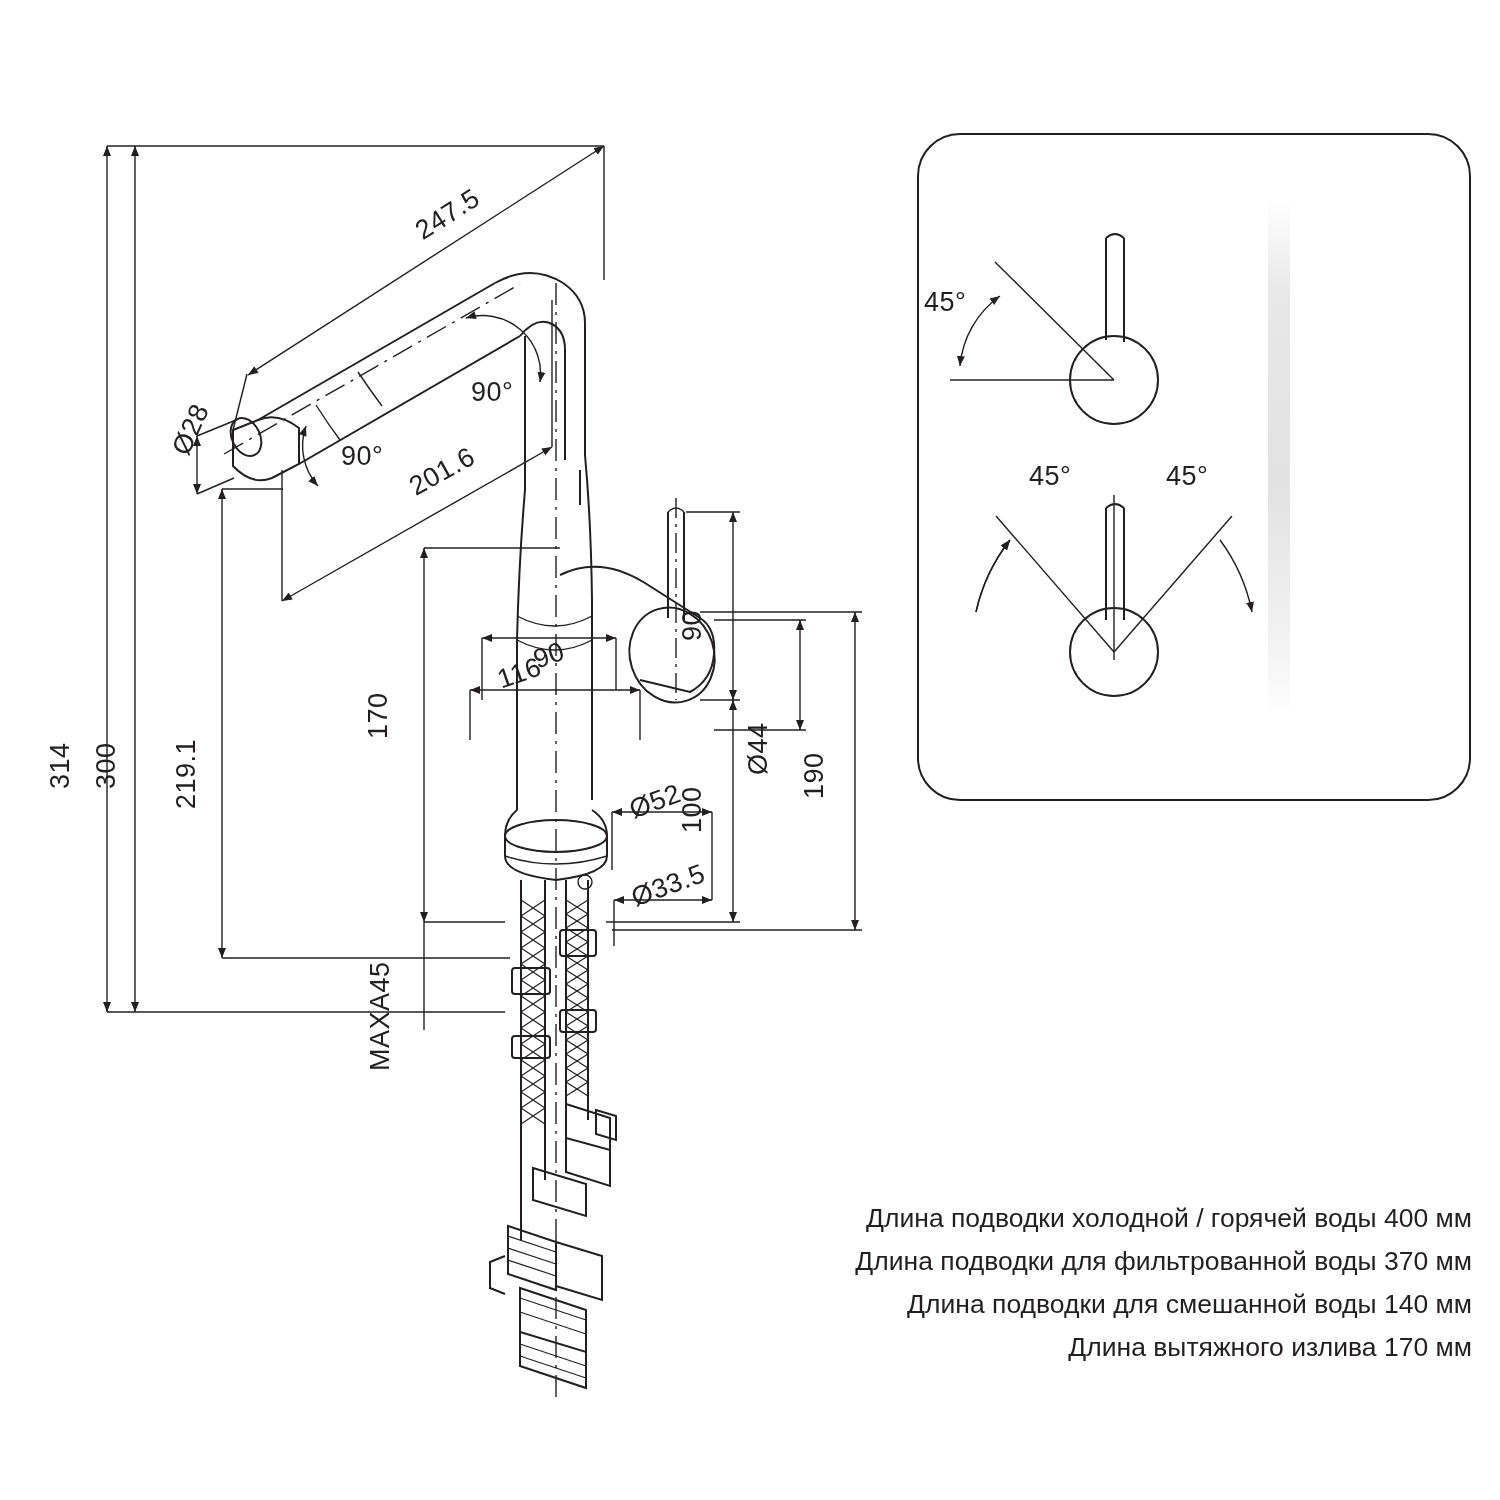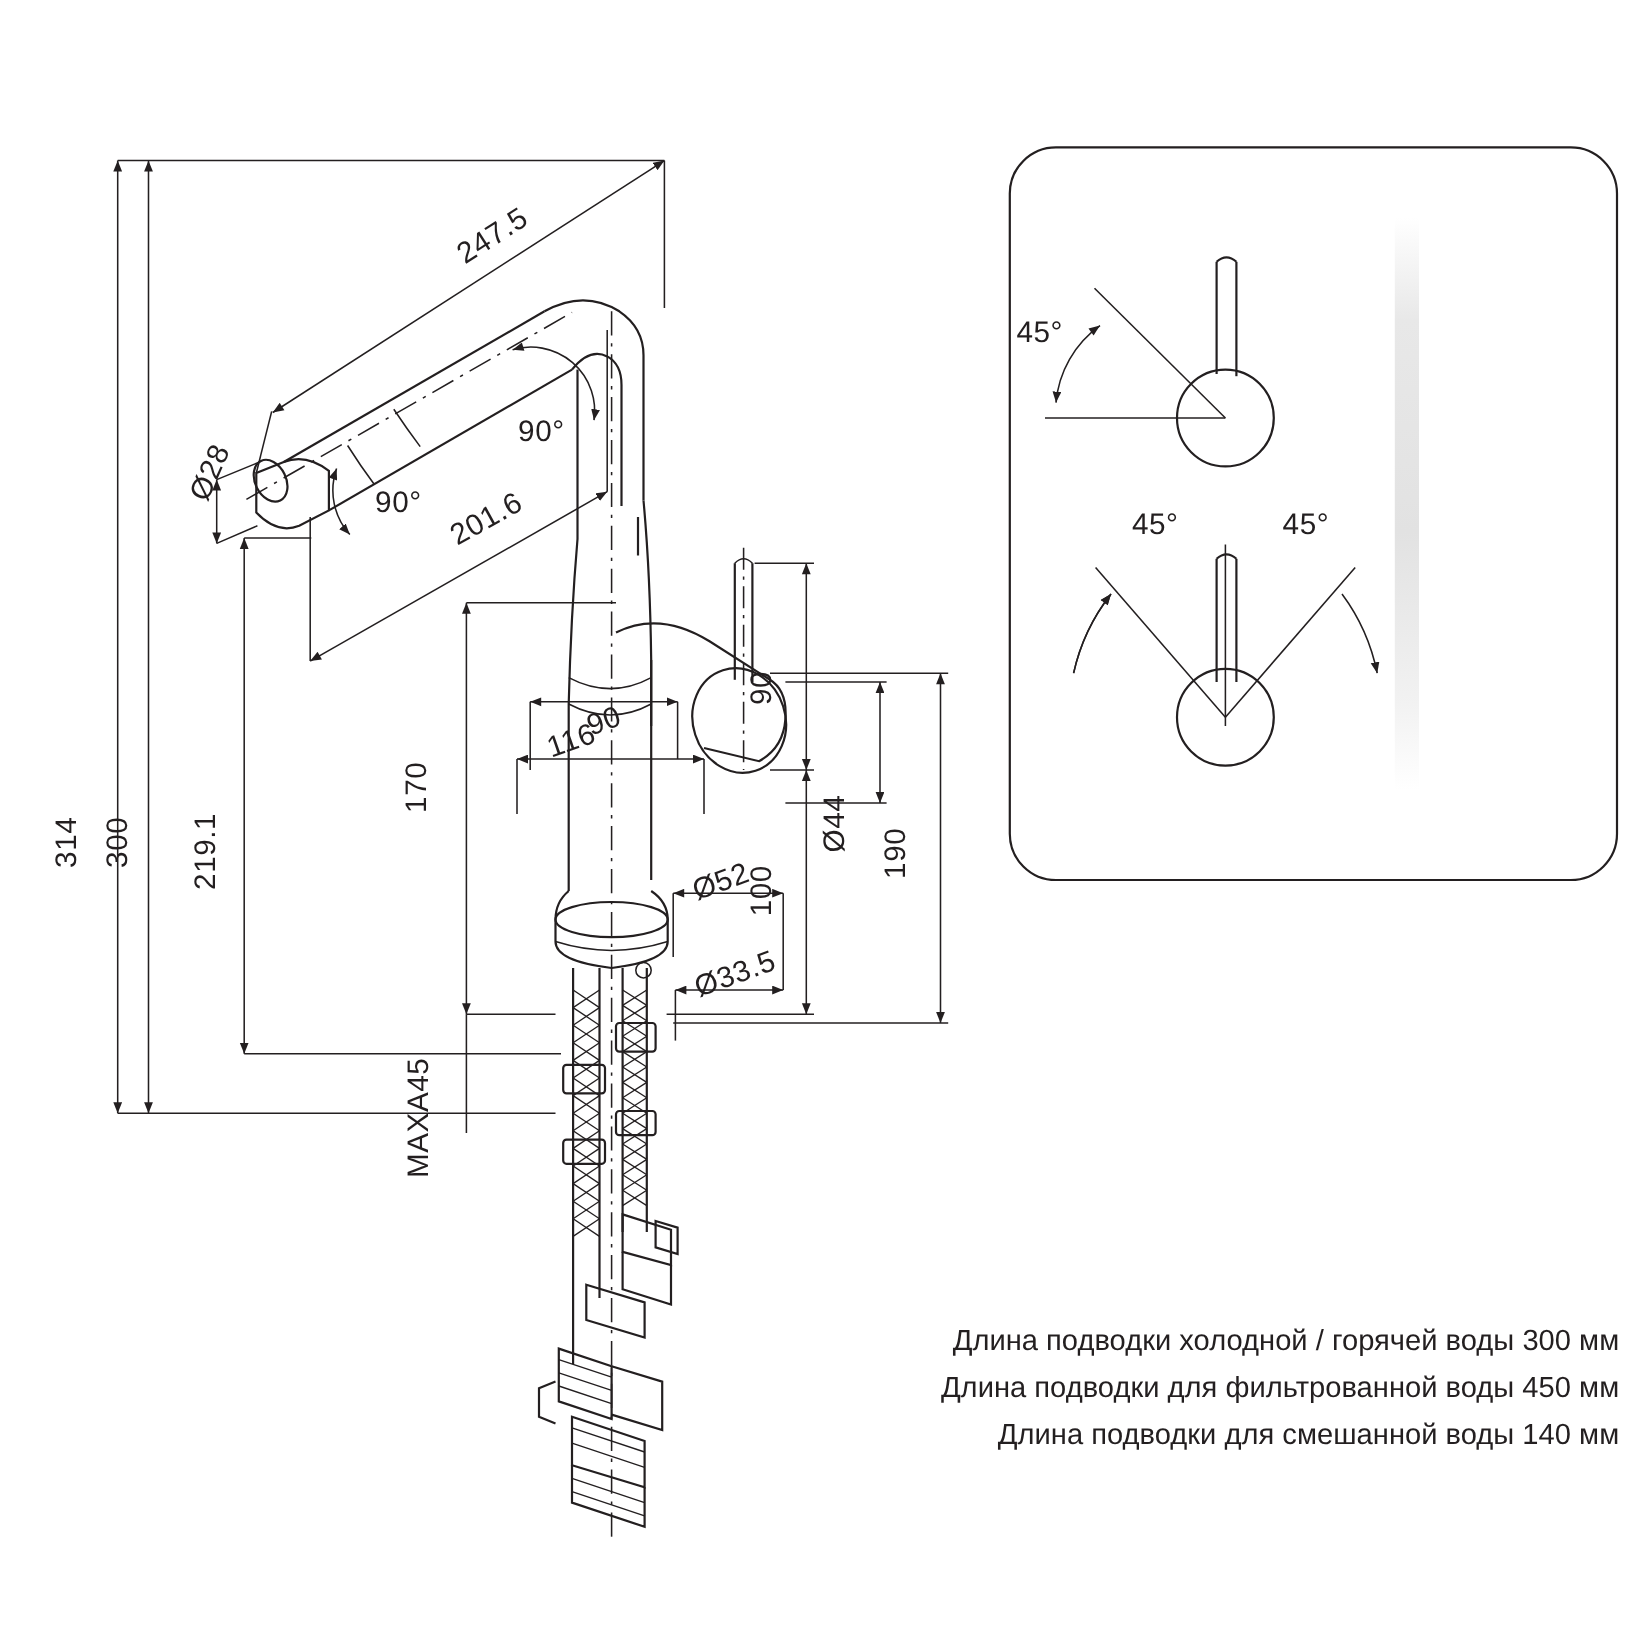--- a/index.html
+++ b/index.html
@@ -385,18 +385,19 @@
     <span class="rot90" style="display:inline-block;">MAXA45</span>
   </div>
 
   <div class="lbl dim" style="left:924px; top:289px;">45°</div>
 
   <div class="lbl dim" style="left:1029px; top:463px;">45°</div>
 
   <div class="lbl dim" style="left:1166px; top:463px;">45°</div>
 
   <div class="note-block">
-    <div class="note-line">Длина подводки холодной / горячей воды 300 мм</div>
-    <div class="note-line">Длина подводки для фильтрованной воды 450 мм</div>
+    <div class="note-line">Длина подводки холодной / горячей воды 400 мм</div>
+    <div class="note-line">Длина подводки для фильтрованной воды 370 мм</div>
     <div class="note-line">Длина подводки для смешанной воды 140 мм</div>
+    <div class="note-line">Длина вытяжного излива 170 мм</div>
   </div>
 
 </div>
 
 </body></html>

